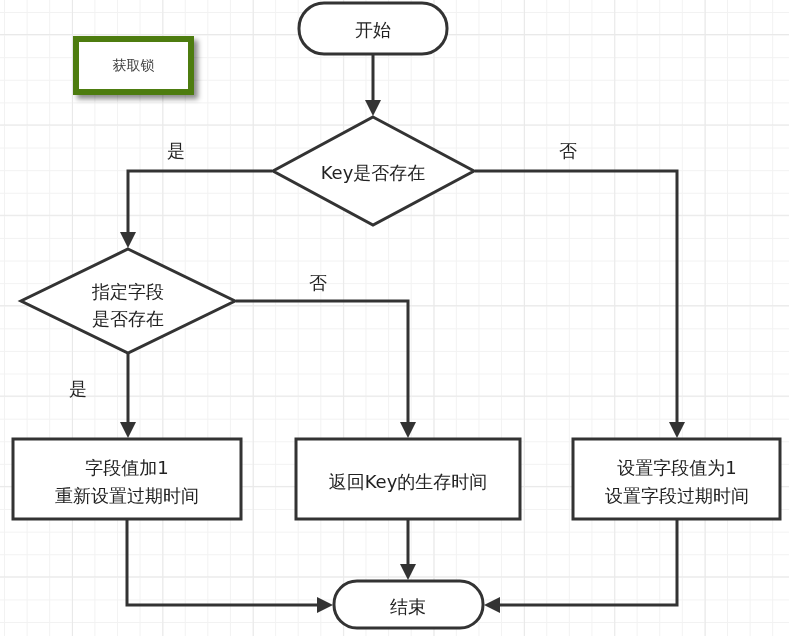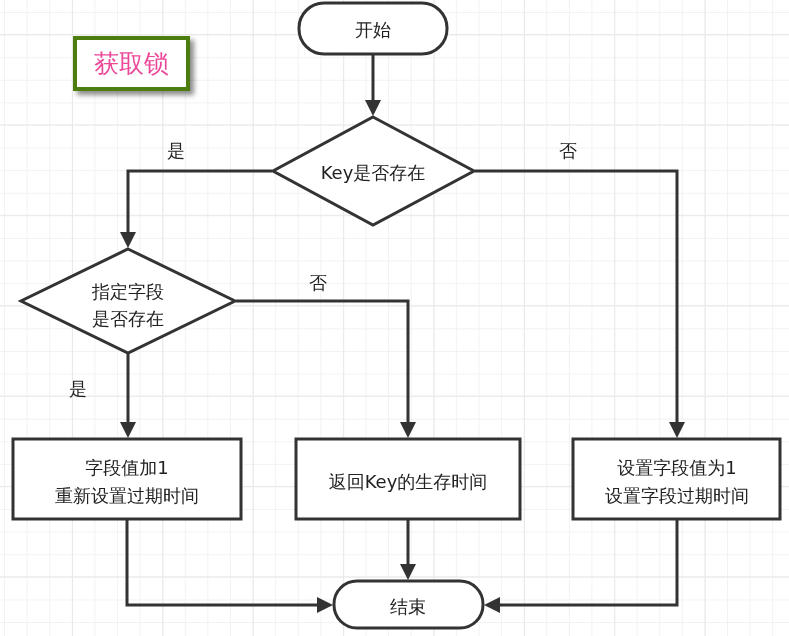--- a/index.html
+++ b/index.html
@@ -16,24 +16,24 @@
     font-family: "DejaVu Sans", "Liberation Sans", sans-serif;
   }
   #diagram { position: absolute; left: 0; top: 0; }
   .shape { fill: #ffffff; stroke: #333333; stroke-width: 3; }
   .edge { fill: none; stroke: #333333; stroke-width: 3; }
   .arrowhead { fill: #333333; stroke: none; }
   .node-text { font-size: 18px; fill: #222222; text-anchor: middle; dominant-baseline: central; }
   .edge-label { font-size: 18px; fill: #222222; text-anchor: middle; dominant-baseline: central; }
   .title-box {
     position: absolute; left: 73px; top: 36px; width: 109px; height: 47px;
-    background: #ffffff; border: 4px solid #4d7c0f;
+    background: #ffffff; border: 6px solid #4d7c0f;
     box-shadow: 4px 4px 5px rgba(0,0,0,0.45);
     display: flex; align-items: center; justify-content: center;
-    font-family: "DejaVu Serif", "Liberation Serif", serif; font-size: 25px; color: #ec4899;
+    font-family: "DejaVu Serif", "Liberation Serif", serif; font-size: 14px; color: #404040;
   }
 </style>
 </head>
 <body>
 
 <div class="title-box">获取锁</div>
 
 <svg id="diagram" width="789" height="636" viewBox="0 0 789 636">
 
   <g>

